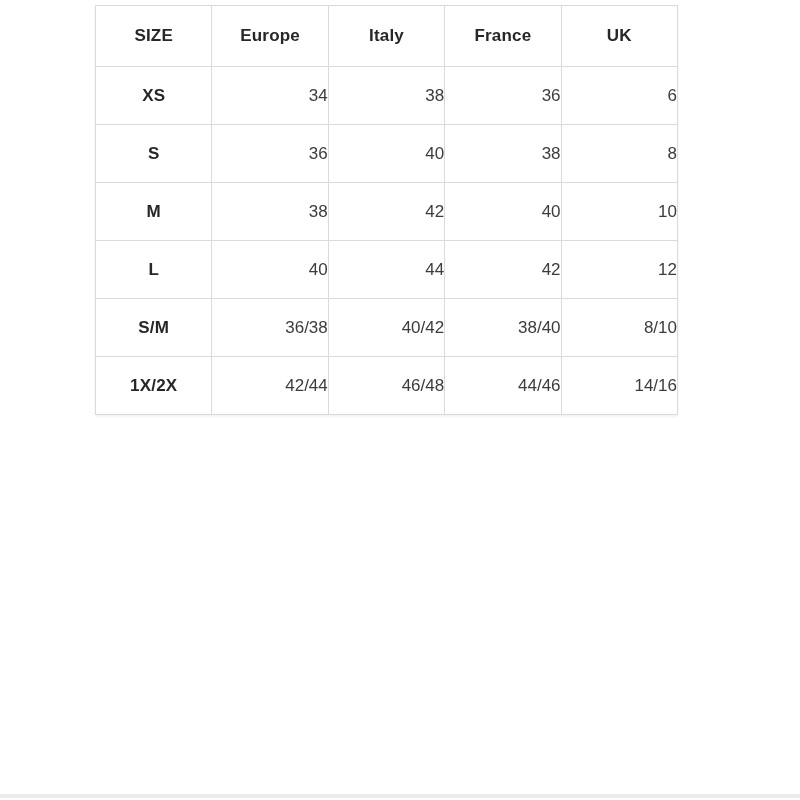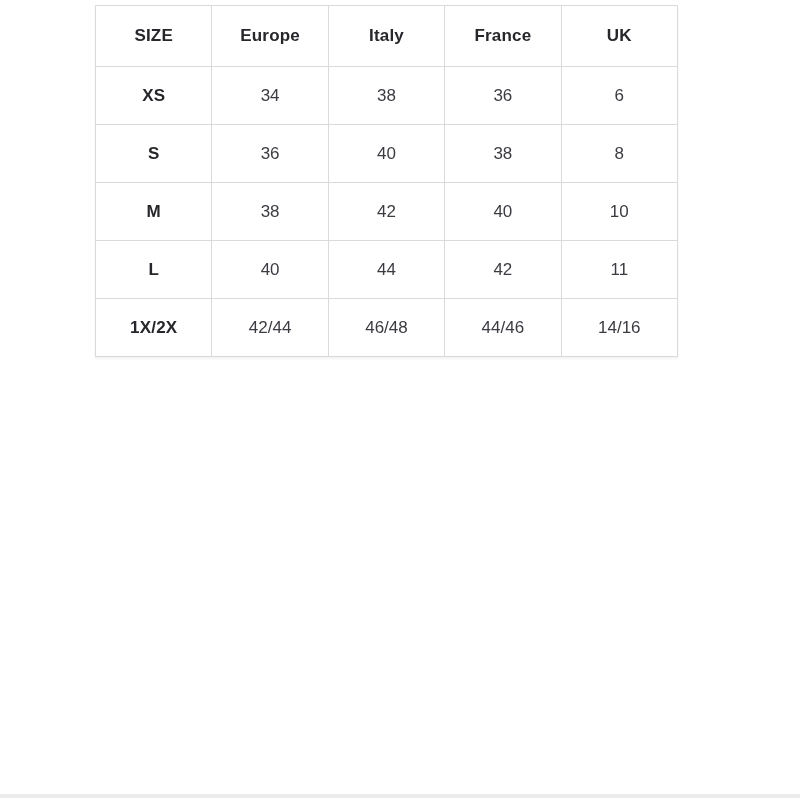--- a/index.html
+++ b/index.html
@@ -33,20 +33,21 @@
     padding: 0;
   }
   table.size-table th {
     font-weight: 700;
     color: #26262b;
     letter-spacing: 0.2px;
   }
   table.size-table td {
     font-weight: 400;
     color: #3b3b42;
+    text-align: right;
   }
   table.main-table { top: 5px; }
   table.main-table thead tr { height: 61px; }
   table.main-table tbody tr { height: 58px; }
   table.extra-table { top: 671px; }
   table.extra-table tbody tr { height: 59px; }
   .bottom-divider {
     position: absolute;
     left: 0;
     top: 794px;
@@ -90,21 +91,28 @@
         <td>38</td>
         <td>42</td>
         <td>40</td>
         <td>10</td>
       </tr>
       <tr>
         <th>L</th>
         <td>40</td>
         <td>44</td>
         <td>42</td>
-        <td>11</td>
+        <td>12</td>
+      </tr>
+      <tr>
+        <th>S/M</th>
+        <td>36/38</td>
+        <td>40/42</td>
+        <td>38/40</td>
+        <td>8/10</td>
       </tr>
       <tr>
         <th>1X/2X</th>
         <td>42/44</td>
         <td>46/48</td>
         <td>44/46</td>
         <td>14/16</td>
       </tr>
     </tbody>
   </table>

